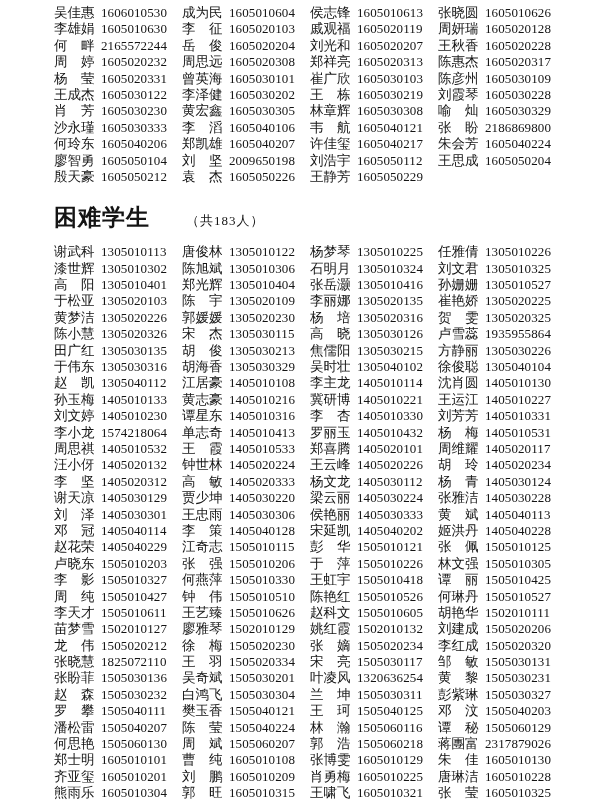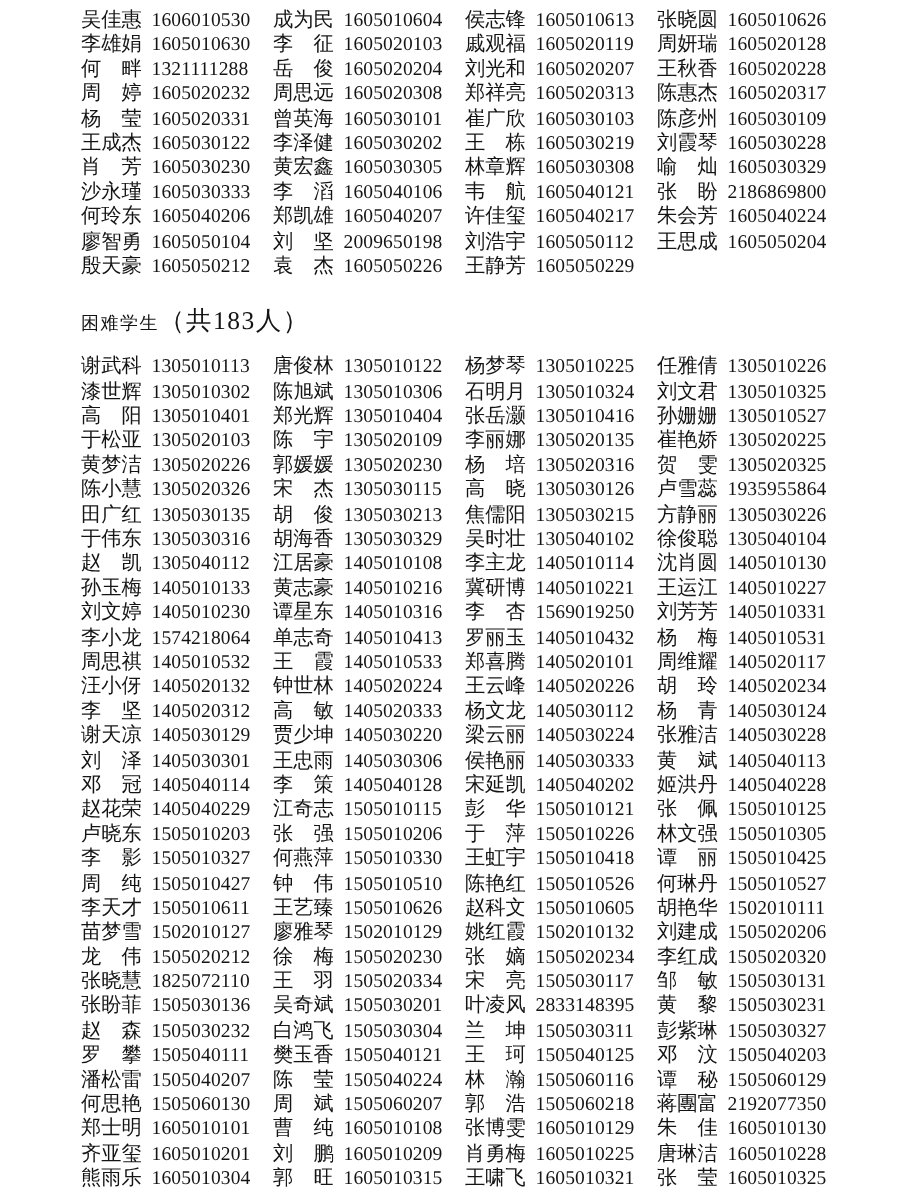--- a/index.html
+++ b/index.html
@@ -32,27 +32,28 @@
   .roster .sid {
     font-size: 13px;
     letter-spacing: 0.1px;
   }
   .top-roster { padding-top: 5px; }
   .section-heading {
     margin: 17px 0 11px 54px;
     white-space: nowrap;
   }
   .section-heading .title {
-    font-size: 12px;
-    font-weight: normal;
+    font-size: 23px;
+    font-weight: bold;
     letter-spacing: 1px;
   }
   .section-heading .count {
-    font-size: 17px;
+    font-size: 13px;
     letter-spacing: 1px;
+    margin-left: 36px;
   }
 </style>
 </head>
 <body>
 
 <div class="page">
 
   <div id="top-roster" class="roster top-roster">
       <span class="name">吴佳惠</span>
       <span class="sid">1606010530</span>
@@ -64,21 +65,21 @@
       <span class="sid">1605010626</span>
       <span class="name">李雄娟</span>
       <span class="sid">1605010630</span>
       <span class="name">李征</span>
       <span class="sid">1605020103</span>
       <span class="name">戚观福</span>
       <span class="sid">1605020119</span>
       <span class="name">周妍瑞</span>
       <span class="sid">1605020128</span>
       <span class="name">何畔</span>
-      <span class="sid">1321111288</span>
+      <span class="sid">2165572244</span>
       <span class="name">岳俊</span>
       <span class="sid">1605020204</span>
       <span class="name">刘光和</span>
       <span class="sid">1605020207</span>
       <span class="name">王秋香</span>
       <span class="sid">1605020228</span>
       <span class="name">周婷</span>
       <span class="sid">1605020232</span>
       <span class="name">周思远</span>
       <span class="sid">1605020308</span>
@@ -225,21 +226,21 @@
       <span class="sid">1405010216</span>
       <span class="name">冀研博</span>
       <span class="sid">1405010221</span>
       <span class="name">王运江</span>
       <span class="sid">1405010227</span>
       <span class="name">刘文婷</span>
       <span class="sid">1405010230</span>
       <span class="name">谭星东</span>
       <span class="sid">1405010316</span>
       <span class="name">李杏</span>
-      <span class="sid">1569019250</span>
+      <span class="sid">1405010330</span>
       <span class="name">刘芳芳</span>
       <span class="sid">1405010331</span>
       <span class="name">李小龙</span>
       <span class="sid">1574218064</span>
       <span class="name">单志奇</span>
       <span class="sid">1405010413</span>
       <span class="name">罗丽玉</span>
       <span class="sid">1405010432</span>
       <span class="name">杨梅</span>
       <span class="sid">1405010531</span>
@@ -353,21 +354,21 @@
       <span class="sid">1505020334</span>
       <span class="name">宋亮</span>
       <span class="sid">1505030117</span>
       <span class="name">邹敏</span>
       <span class="sid">1505030131</span>
       <span class="name">张盼菲</span>
       <span class="sid">1505030136</span>
       <span class="name">吴奇斌</span>
       <span class="sid">1505030201</span>
       <span class="name">叶凌风</span>
-      <span class="sid">2833148395</span>
+      <span class="sid">1320636254</span>
       <span class="name">黄黎</span>
       <span class="sid">1505030231</span>
       <span class="name">赵森</span>
       <span class="sid">1505030232</span>
       <span class="name">白鸿飞</span>
       <span class="sid">1505030304</span>
       <span class="name">兰坤</span>
       <span class="sid">1505030311</span>
       <span class="name">彭紫琳</span>
       <span class="sid">1505030327</span>
@@ -387,21 +388,21 @@
       <span class="sid">1505060116</span>
       <span class="name">谭秘</span>
       <span class="sid">1505060129</span>
       <span class="name">何思艳</span>
       <span class="sid">1505060130</span>
       <span class="name">周斌</span>
       <span class="sid">1505060207</span>
       <span class="name">郭浩</span>
       <span class="sid">1505060218</span>
       <span class="name">蒋團富</span>
-      <span class="sid">2192077350</span>
+      <span class="sid">2317879026</span>
       <span class="name">郑士明</span>
       <span class="sid">1605010101</span>
       <span class="name">曹纯</span>
       <span class="sid">1605010108</span>
       <span class="name">张博雯</span>
       <span class="sid">1605010129</span>
       <span class="name">朱佳</span>
       <span class="sid">1605010130</span>
       <span class="name">齐亚玺</span>
       <span class="sid">1605010201</span>

